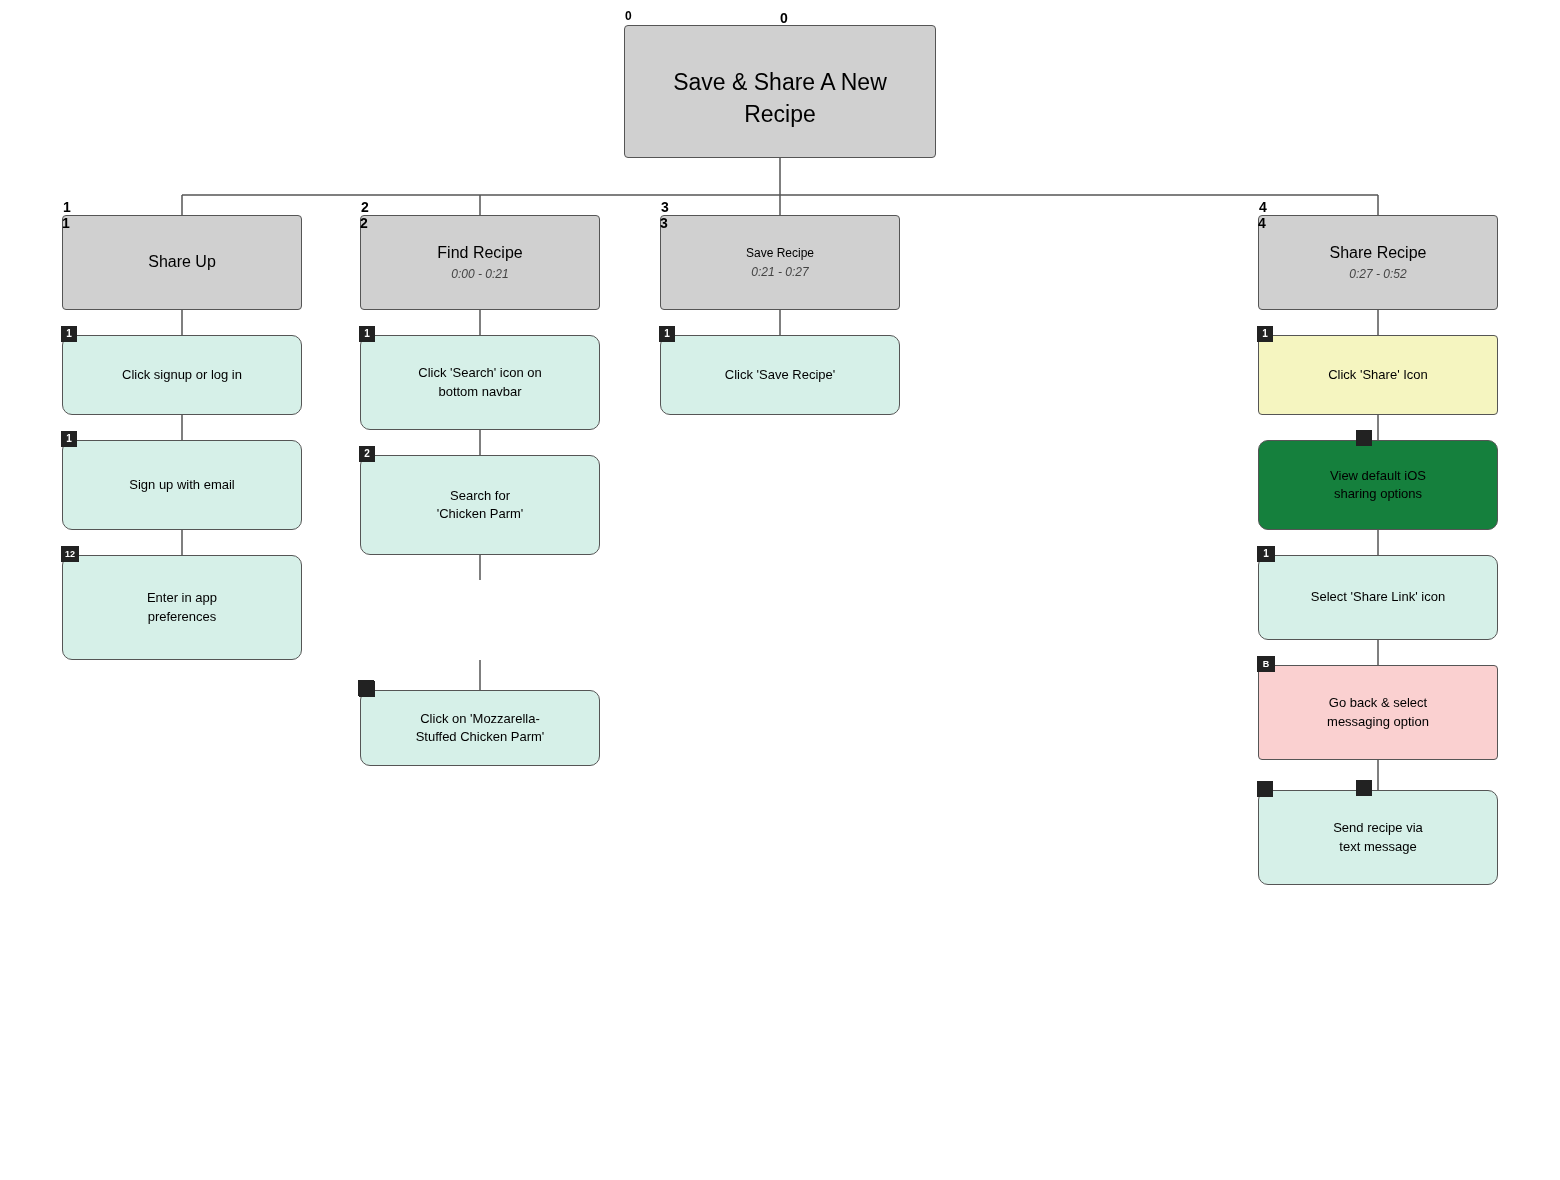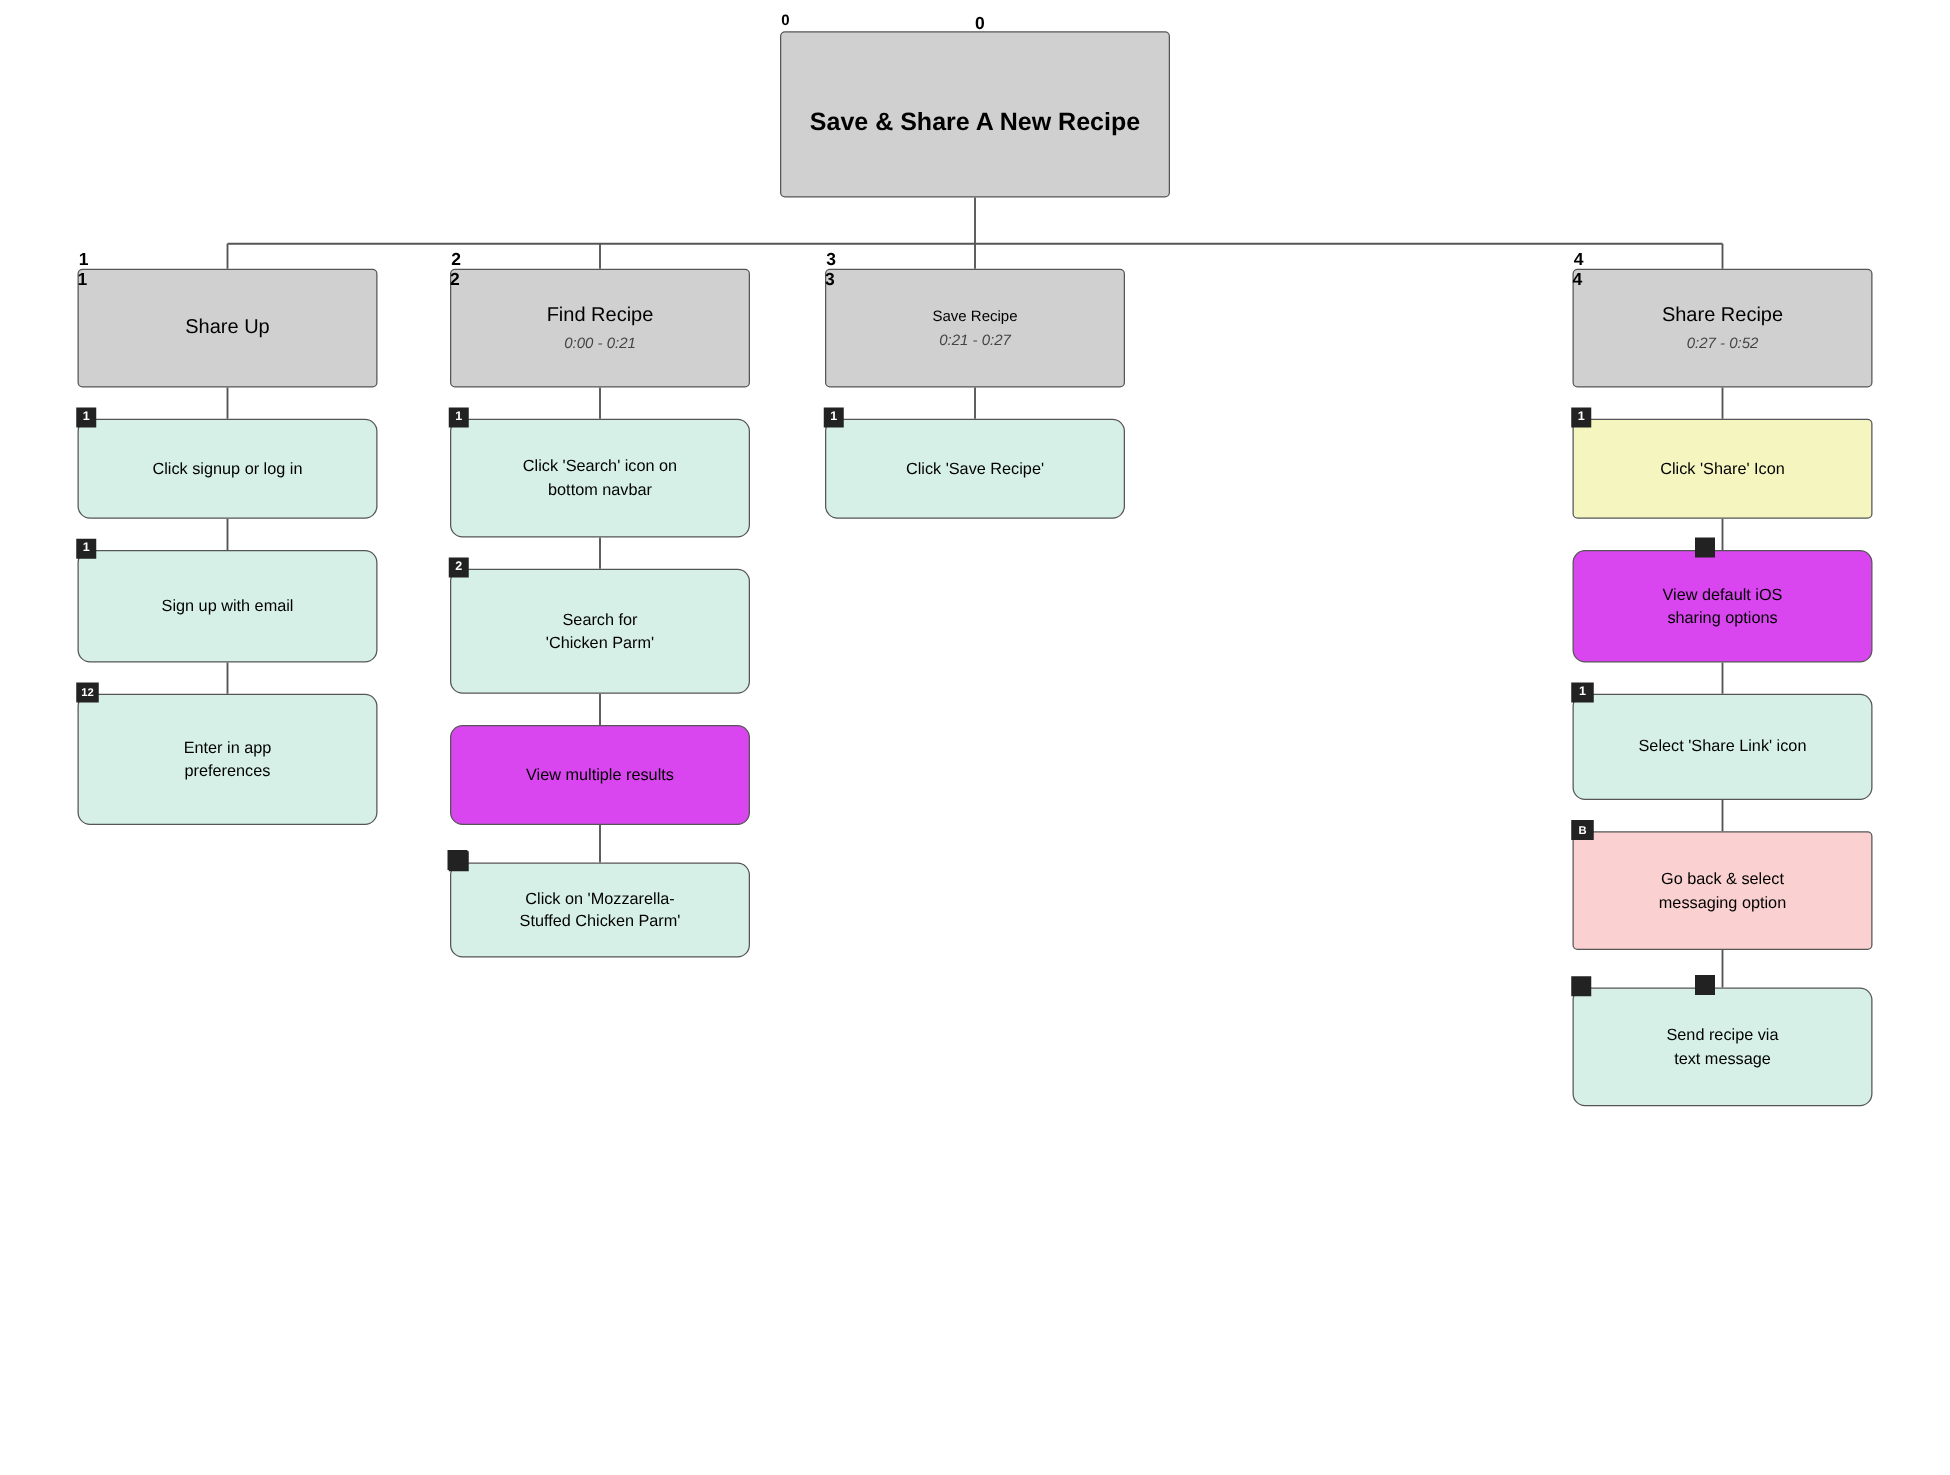--- a/index.html
+++ b/index.html
@@ -57,21 +57,21 @@
       background-color: #f5f5c0;
       border-radius: 4px;
     }
 
     .bg-pink {
       background-color: #fad0d0;
       border-radius: 4px;
     }
 
     .bg-white-rounded {
-      background-color: #d946ef;
+      background-color: #15803d;
       border-radius: 10px;
     }
 
     .node-number {
       position: absolute;
       font-size: 12px;
       font-weight: bold;
       color: #000;
     }
 
@@ -137,21 +137,21 @@
 
     <line x1="1378" y1="530" x2="1378" y2="555" stroke="#555" stroke-width="1.5"></line>
 
     <line x1="1378" y1="640" x2="1378" y2="665" stroke="#555" stroke-width="1.5"></line>
 
     <line x1="1378" y1="760" x2="1378" y2="790" stroke="#555" stroke-width="1.5"></line>
   </svg>
 
   <div class="node bg-gray" style="left:624px; top:25px; width:312px; height:133px;">
     <span class="node-number" style="top:-18px; left:0px;">0</span>
-    <span class="node-label" style="font-size:20px; font-weight:bold;margin-top:13px;">Save &amp; Share A
+    <span class="node-label" style="font-size:23px; font-weight:normal;margin-top:13px;">Save &amp; Share A
 New Recipe</span>
   </div>
 
   <div class="node bg-gray" style="left:62px; top:215px; width:240px; height:95px;">
     <span class="node-number" style="top:-18px; left:0px; font-size:14px; font-weight:bold;">1</span>
     <span class="node-label" style="font-size:16px;">Share Up</span>
   </div>
 
   <div class="node bg-mint" style="left:62px; top:335px; width:240px; height:80px;">
     <span class="badge" style="top:-10px; left:-2px;">1</span>
@@ -177,23 +177,20 @@
   <div class="node bg-mint" style="left:360px; top:335px; width:240px; height:95px;">
     <span class="badge" style="top:-10px; left:-2px;">1</span>
     <span class="node-label">Click 'Search' icon on<br>bottom navbar</span>
   </div>
 
   <div class="node bg-mint" style="left:360px; top:455px; width:240px; height:100px;">
     <span class="badge" style="top:-10px; left:-2px;">2</span>
     <span class="node-label">Search for<br>'Chicken Parm'</span>
   </div>
 
-  <div class="node bg-white-rounded" style="left:360px; top:580px; width:240px; height:80px;">
-    <span class="node-label">View multiple results</span>
-  </div>
 
   <div class="node bg-mint" style="left:360px; top:690px; width:240px; height:76px;">
     <span class="badge" style="top:-10px; left:-2px;"> </span>
     <span class="node-label">Click on 'Mozzarella-<br>Stuffed Chicken Parm'</span>
   </div>
 
   <div class="node bg-gray" style="left:660px; top:215px; width:240px; height:95px;">
     <span class="node-number" style="top:-18px; left:0px; font-size:14px; font-weight:bold;">3</span>
     <span class="node-label" style="font-size:12px;">Save Recipe</span>
     <span class="node-time">0:21 - 0:27</span>

